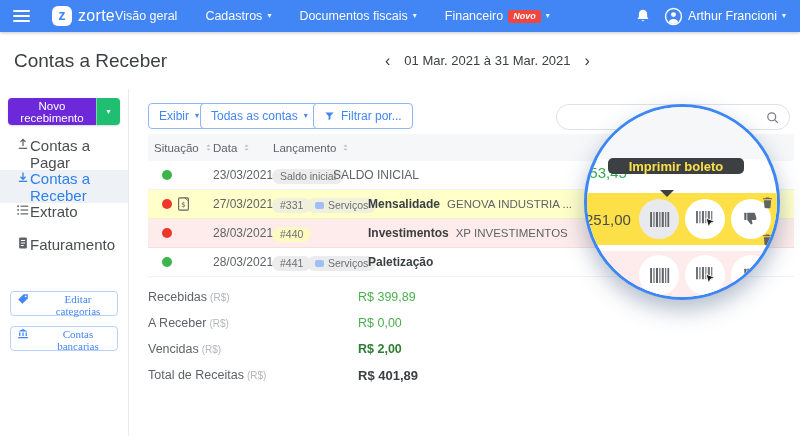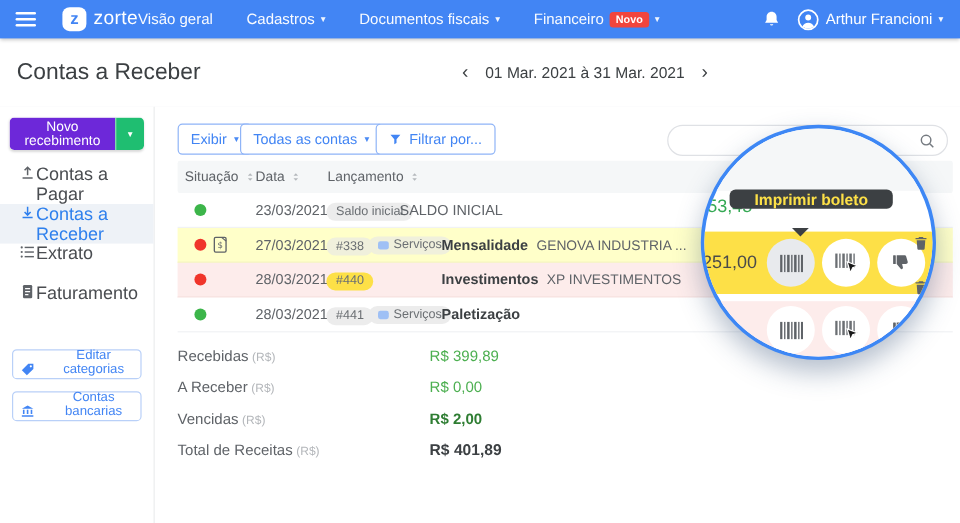--- a/index.html
+++ b/index.html
@@ -12,21 +12,21 @@
   .topbar{position:absolute;top:0;left:0;right:0;height:32px;background:#4285F4;display:flex;align-items:center;color:#fff;z-index:40;box-shadow:0 1px 3px rgba(0,0,0,.22);}
   .hamburger{width:17px;height:12px;margin-left:13px;display:flex;flex-direction:column;justify-content:space-between;cursor:pointer;}
   .hamburger i{display:block;height:2px;background:#fff;border-radius:1px;}
   .brand{display:flex;align-items:center;margin-left:22px;gap:6px;cursor:pointer;}
   .brand-mark{width:20px;height:20px;background:#fff;border-radius:6px;display:flex;align-items:center;justify-content:center;}
   .brand-z{color:#4285F4;font-weight:bold;font-size:14px;line-height:1;transform:translateY(-1px);}
   .brand-text{font-size:16px;font-weight:400;letter-spacing:.3px;}
   .topnav{display:flex;align-items:center;gap:28px;}
   .nav-item{display:flex;align-items:center;gap:5px;font-size:12.5px;color:rgba(255,255,255,.97);cursor:pointer;white-space:nowrap;}
   .caret{font-size:8px;line-height:1;opacity:.95;}
-  .badge-new{background:#F2453D;color:#fff;font-size:9px;font-weight:bold;padding:2px 5px;border-radius:3px;line-height:1;}
+  .badge-new{background:#F2453D;color:#fff;font-size:9px;font-weight:bold;padding:2px 5px;border-radius:3px;line-height:1;font-style:italic;}
   .top-right{margin-left:auto;display:flex;align-items:center;gap:13px;padding-right:14px;}
   .user-chunk{display:flex;align-items:center;gap:5px;cursor:pointer;}
   .user-name{font-size:12.5px;}
 
   
   .titlebar{position:absolute;top:32px;left:0;right:0;height:57px;background:#fff;border-bottom:1px solid #eef0f3;}
   .page-title{position:absolute;left:14px;top:50%;transform:translateY(-50%);font-size:19px;font-weight:400;color:#3c4043;margin:0;}
   .datenav{position:absolute;left:385px;top:50%;transform:translateY(-50%);display:flex;align-items:center;gap:14px;}
   .datenav .chev{font-size:16px;color:#3c4043;cursor:pointer;line-height:1;}
   .date-label{font-size:13px;color:#3c4043;}
@@ -34,21 +34,21 @@
   
   .sidebar{position:absolute;top:89px;left:0;width:128px;bottom:0;background:#fff;border-right:1px solid #e9eaec;}
   .newbtn{position:absolute;left:8px;top:9px;width:112px;height:27px;display:flex;border-radius:4px;overflow:hidden;box-shadow:0 1px 2px rgba(0,0,0,.15);}
   .newbtn-main{flex:1;background:#6d28d9;border:none;color:#fff;font-size:11.5px;font-family:inherit;cursor:pointer;padding:0;}
   .newbtn-caret{width:24px;background:#1FBE71;border:none;border-left:1px solid rgba(255,255,255,.4);color:#fff;font-size:8px;cursor:pointer;}
   .side-menu{position:absolute;top:48px;left:0;right:0;}
   .side-item{height:33px;display:flex;align-items:flex-start;padding-left:16px;font-size:15px;color:#4a4d51;cursor:pointer;}
   .side-item .ic{color:#5f6368;}
   .side-item.active{background:#eef2f7;color:#2F80ED;}
   .side-item.active .ic{color:#2F80ED;}
-  .side-btn{position:absolute;left:10px;width:108px;height:25px;border:1px solid #b9d0f8;border-radius:4px;background:#fff;color:#4285F4;font-size:11px;font-family:Liberation Sans, sans-serif;display:flex;align-items:flex-end;justify-content:center;gap:16px;cursor:pointer;}
+  .side-btn{position:absolute;left:10px;width:108px;height:25px;border:1px solid #b9d0f8;border-radius:4px;background:#fff;color:#4285F4;font-size:11px;font-family:Liberation Serif, serif;display:flex;align-items:flex-start;justify-content:center;gap:16px;cursor:pointer;}
   .side-btn .ic{color:#4285F4;}
   #btn-categories{top:202px;}
   #btn-banks{top:237px;}
 
   
   .main{position:absolute;top:89px;left:129px;right:0;bottom:0;background:#fff;}
   .tool-btn{position:absolute;top:14px;height:26px;border:1px solid #8fb4f7;border-radius:4px;background:#fff;color:#4285F4;font-size:12px;font-family:inherit;display:flex;align-items:center;justify-content:center;gap:6px;cursor:pointer;padding:0 10px;}
   #btn-exibir{left:19px;}
   #btn-contas{left:71px;}
   #btn-filtrar{left:184px;}
@@ -74,21 +74,21 @@
   .c-date{left:65px;font-size:12px;color:#5f6368;}
   .c-ref{left:124px;}
   .c-cat1{left:124px;}
   .c-cat{left:159px;}
   .c-main{left:220px;display:flex;align-items:baseline;gap:7px;}
   .c-desc1{left:185px;font-size:12px;color:#5f6368;}
   .row-title{font-size:12px;font-weight:bold;color:#3c4043;}
   .row-desc{font-size:11.5px;color:#5f6368;}
   .pill{display:inline-flex;align-items:center;gap:4px;background:#ececec;border-radius:9px;padding:2.5px 8px;font-size:10.5px;color:#6b6f73;line-height:1;}
   .trow[data-tone="yellow"] .pill{background:#f0f0dc;}
-  .trow[data-tone="pink"] .pill{background:#fde047;}
+  .trow[data-tone="pink"] .pill{background:#fef9c3;}
   .tagdot{width:9px;height:7px;border-radius:2px;}
   .pill[data-cat="blue"] .tagdot{background:#9fc0f5;}
   .pill[data-cat="gray"] .tagdot{background:#b9bdc1;}
 
   
   .summary{position:absolute;left:19px;top:195px;width:330px;}
   .sum-row{position:relative;height:26px;}
   .sum-label{position:absolute;left:0;top:50%;transform:translateY(-50%);font-size:12.5px;color:#5f6368;}
   .sum-unit{font-size:10px;color:#b3b6ba;margin-left:3px;}
   .sum-value{position:absolute;left:210px;top:50%;transform:translateY(-50%);font-size:12.5px;}
@@ -366,21 +366,21 @@
         <span class="cell c-desc1">SALDO INICIAL</span>
       </div>
 
       <div class="trow" data-tone="yellow">
         <span class="cell dot" data-status="red"></span>
         <svg class="cell c-inv ic" width="15" height="17">
             <use href="#i-invoice"></use>
           </svg>
         <span class="cell c-date">27/03/2021</span>
         <span class="cell c-ref"><span class="pill">
-              <span>#338</span>
+              <span>#331</span>
             </span></span>
         <span class="cell c-cat"><span class="pill" data-cat="blue">
               <span class="tagdot"></span>
               <span>Serviços</span>
             </span></span>
         <span class="cell c-main">
           <span class="row-title">Mensalidade</span>
           <span class="row-desc">GENOVA INDUSTRIA ...</span>
         </span>
       </div>

